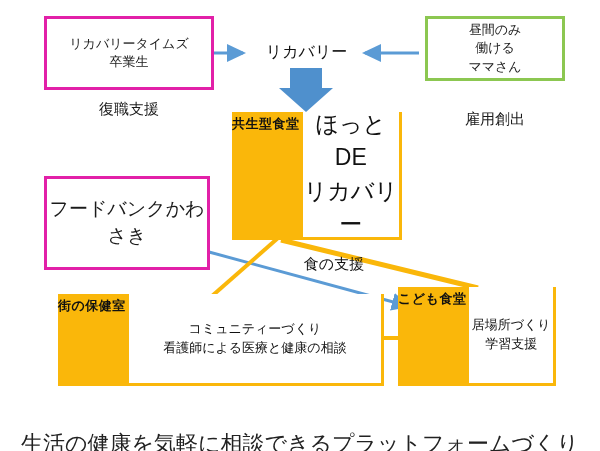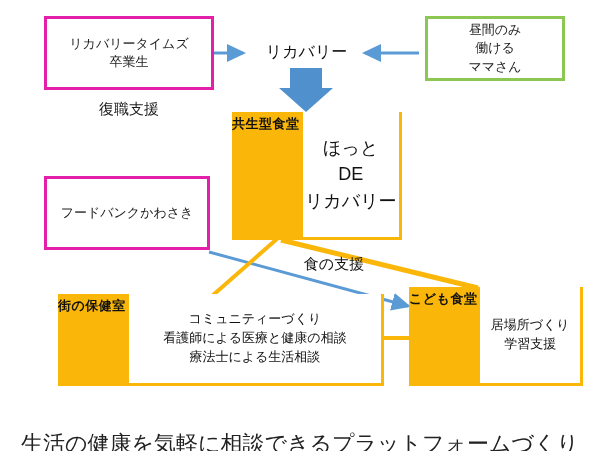--- a/index.html
+++ b/index.html
@@ -144,48 +144,48 @@
   </div>
   <div class="caption" style="left:44px; top:100px; width:170px; font-size:15px;">復職支援</div>
 
   <div class="node outline-box box-green" style="left:425px; top:16px; width:140px; height:65px; font-size:13px;">
     <div>
       <span class="bodyline">昼間のみ</span>
       <span class="bodyline">働ける</span>
       <span class="bodyline">ママさん</span>
     </div>
   </div>
+  <div class="caption" style="left:425px; top:110px; width:140px; font-size:15px;">雇用創出</div>
 
   <div class="plainlabel" style="left:254px; top:42px; width:105px; font-size:16px;">リカバリー</div>
 
   <div class="panel" style="left:232px; top:112px; width:170px; height:128px;">
     <div class="panel-title" style="font-size:13px;">共生型食堂</div>
-    <div class="panel-body" style="font-size:18px;">
+    <div class="panel-body" style="font-size:23px;">
       <span class="bodyline">ほっと</span>
       <span class="bodyline">DE</span>
       <span class="bodyline">リカバリー</span>
     </div>
   </div>
 
-  <div class="node outline-box box-magenta" style="left:44px; top:176px; width:166px; height:74px; font-size:13px;">
+  <div class="node outline-box box-magenta" style="left:44px; top:176px; width:166px; height:94px; font-size:19px;">
     <span>フードバンクかわさき</span>
   </div>
 
   <div class="plainlabel" style="left:284px; top:255px; width:100px; font-size:15px;">食の支援</div>
 
   <div class="panel" style="left:58px; top:294px; width:326px; height:92px;justify-content:flex-end;">
     <div class="panel-title" style="font-size:13px;">街の保健室</div>
     <div class="panel-body" style="font-size:13px;">
       <span class="bodyline">コミュニティーづくり</span>
       <span class="bodyline">看護師による医療と健康の相談</span>
-      <span class="bodyline">療法士による生活相談</span>
     </div>
   </div>
 
-  <div class="panel" style="left:409px; top:287px; width:174px; height:99px;">
+  <div class="panel" style="left:398px; top:287px; width:158px; height:99px;">
     <div class="panel-title" style="font-size:13px;">こども食堂</div>
     <div class="panel-body" style="font-size:13px;">
       <span class="bodyline">居場所づくり</span>
       <span class="bodyline">学習支援</span>
     </div>
   </div>
 
   <div class="bottom-title" style="top:408px;margin-top:21px;">生活の健康を気軽に相談できるプラットフォームづくり</div>
 
 </div>

